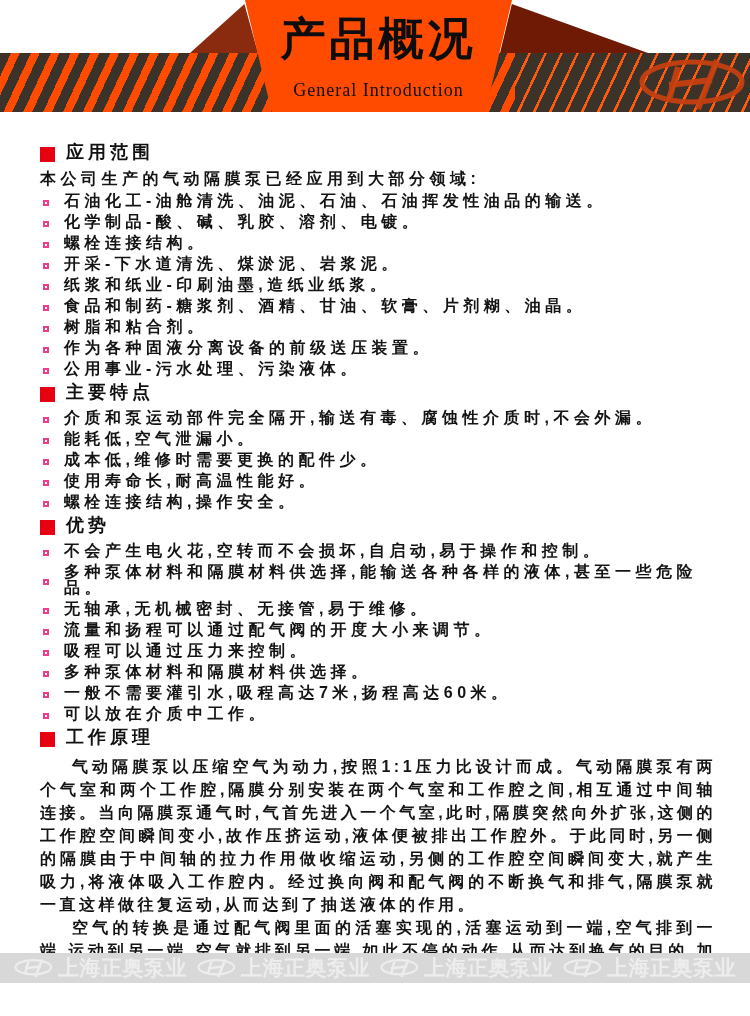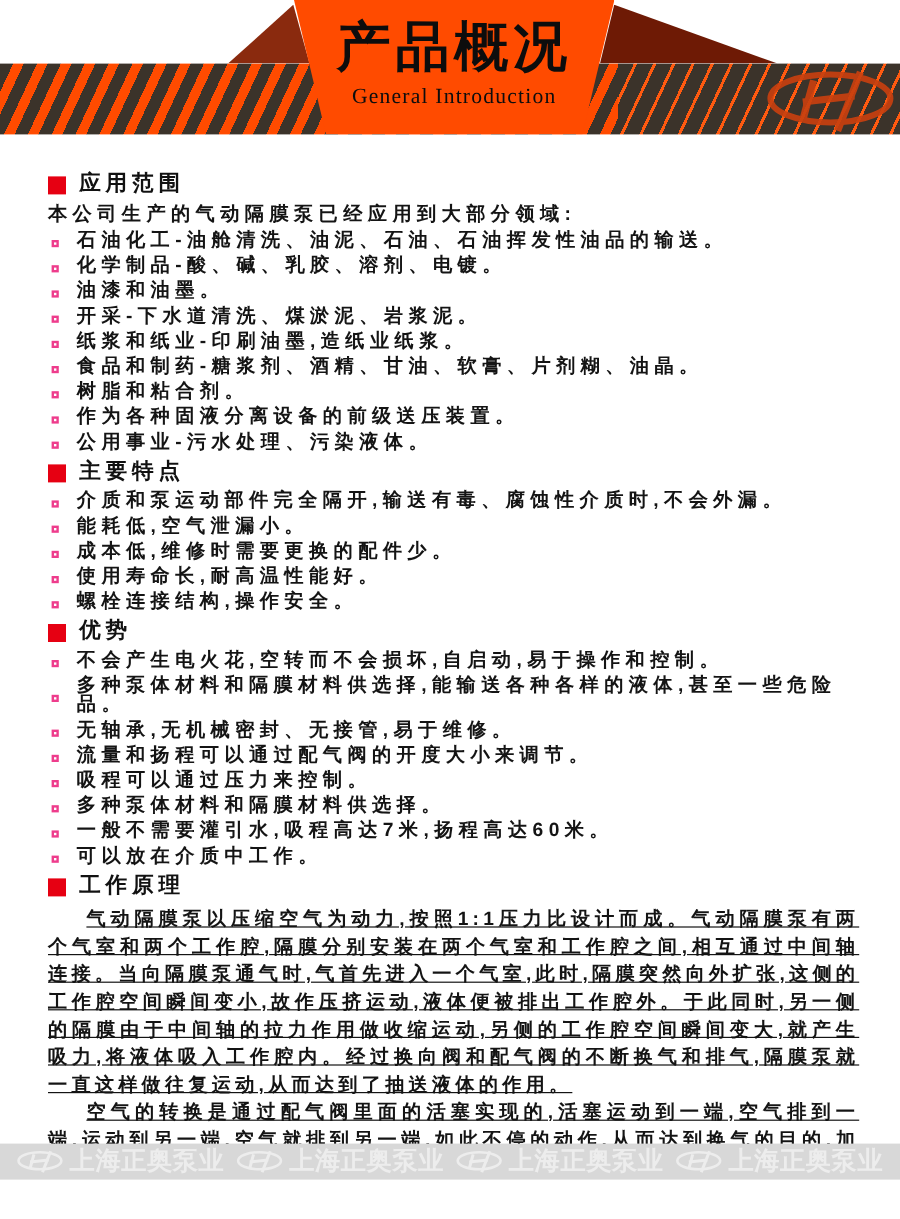--- a/index.html
+++ b/index.html
@@ -39,21 +39,21 @@
     clip-path: polygon(0 0, 100% 0, 90% 100%, 10% 100%);
     text-align: center;
   }
   .banner-title {
     margin-top: 14px;
     font-size: 45px; line-height: 50px;
     font-weight: bold; color: #0d0d0d;
     letter-spacing: 4px;
   }
   .banner-subtitle {
-    margin-top: 6px;
+    margin-top: 16px;
     font-family: "Liberation Serif", "DejaVu Serif", serif;
     font-size: 18px; color: #0d0d0d; letter-spacing: 1px;
   }
   .header-logo { position: absolute; left: 638px; top: 58px; width: 112px; height: 52px; opacity: 0.92; }
 
   
   .content { position: absolute; top: 140px; left: 40px; width: 676px; }
   .section { margin: 0; }
   .section-heading {
     display: flex; align-items: flex-end;
@@ -71,21 +71,21 @@
     display: flex; align-items: center;
     margin: 0 0 5px 0;
     font-size: 16px; font-weight: bold; letter-spacing: 4.5px;
     line-height: 16px;
   }
   .bullet {
     width: 6px; height: 6px; flex: none;
     border: 2.5px solid #ee3c8c; background: #fff;
     margin: 3px 15px 0 3px;
   }
-  .principle-body { margin-top: 3px; text-decoration: underline; }
+  .principle-body { margin-top: 3px; }
   .principle-body p {
     margin: 0; text-indent: 2em;
     font-size: 16px; font-weight: bold; letter-spacing: 3.5px;
     line-height: 23px; text-align: justify;
   }
 
   
   .footer {
     position: absolute; top: 953px; left: 0; width: 750px; height: 30px;
     background: #d8d8d8;
@@ -132,21 +132,21 @@
     <li>
         <span class="bullet"></span>
         <span>石油化工-油舱清洗、油泥、石油、石油挥发性油品的输送。</span>
       </li>
         <li>
         <span class="bullet"></span>
         <span>化学制品-酸、碱、乳胶、溶剂、电镀。</span>
       </li>
         <li>
         <span class="bullet"></span>
-        <span>油漆和油墨。</span>
+        <span>螺栓连接结构。</span>
       </li>
         <li>
         <span class="bullet"></span>
         <span>开采-下水道清洗、煤淤泥、岩浆泥。</span>
       </li>
         <li>
         <span class="bullet"></span>
         <span>纸浆和纸业-印刷油墨,造纸业纸浆。</span>
       </li>
         <li>

